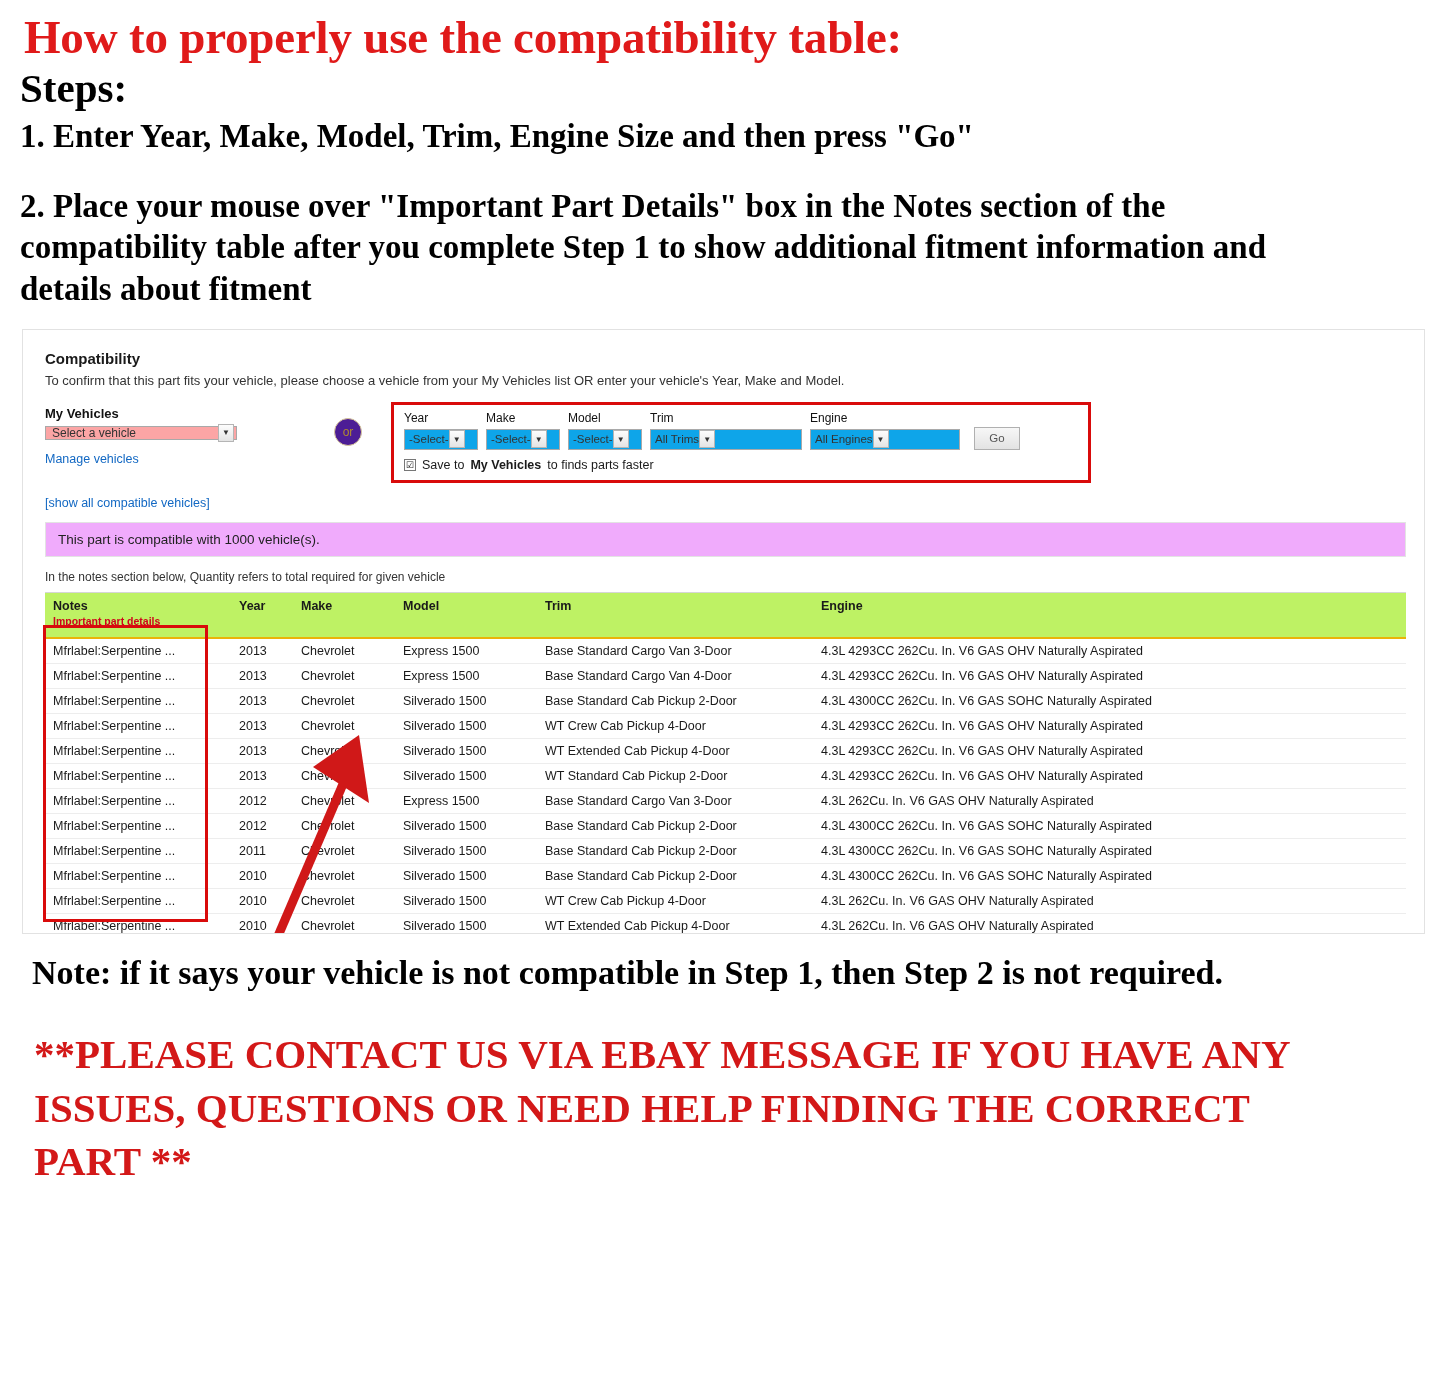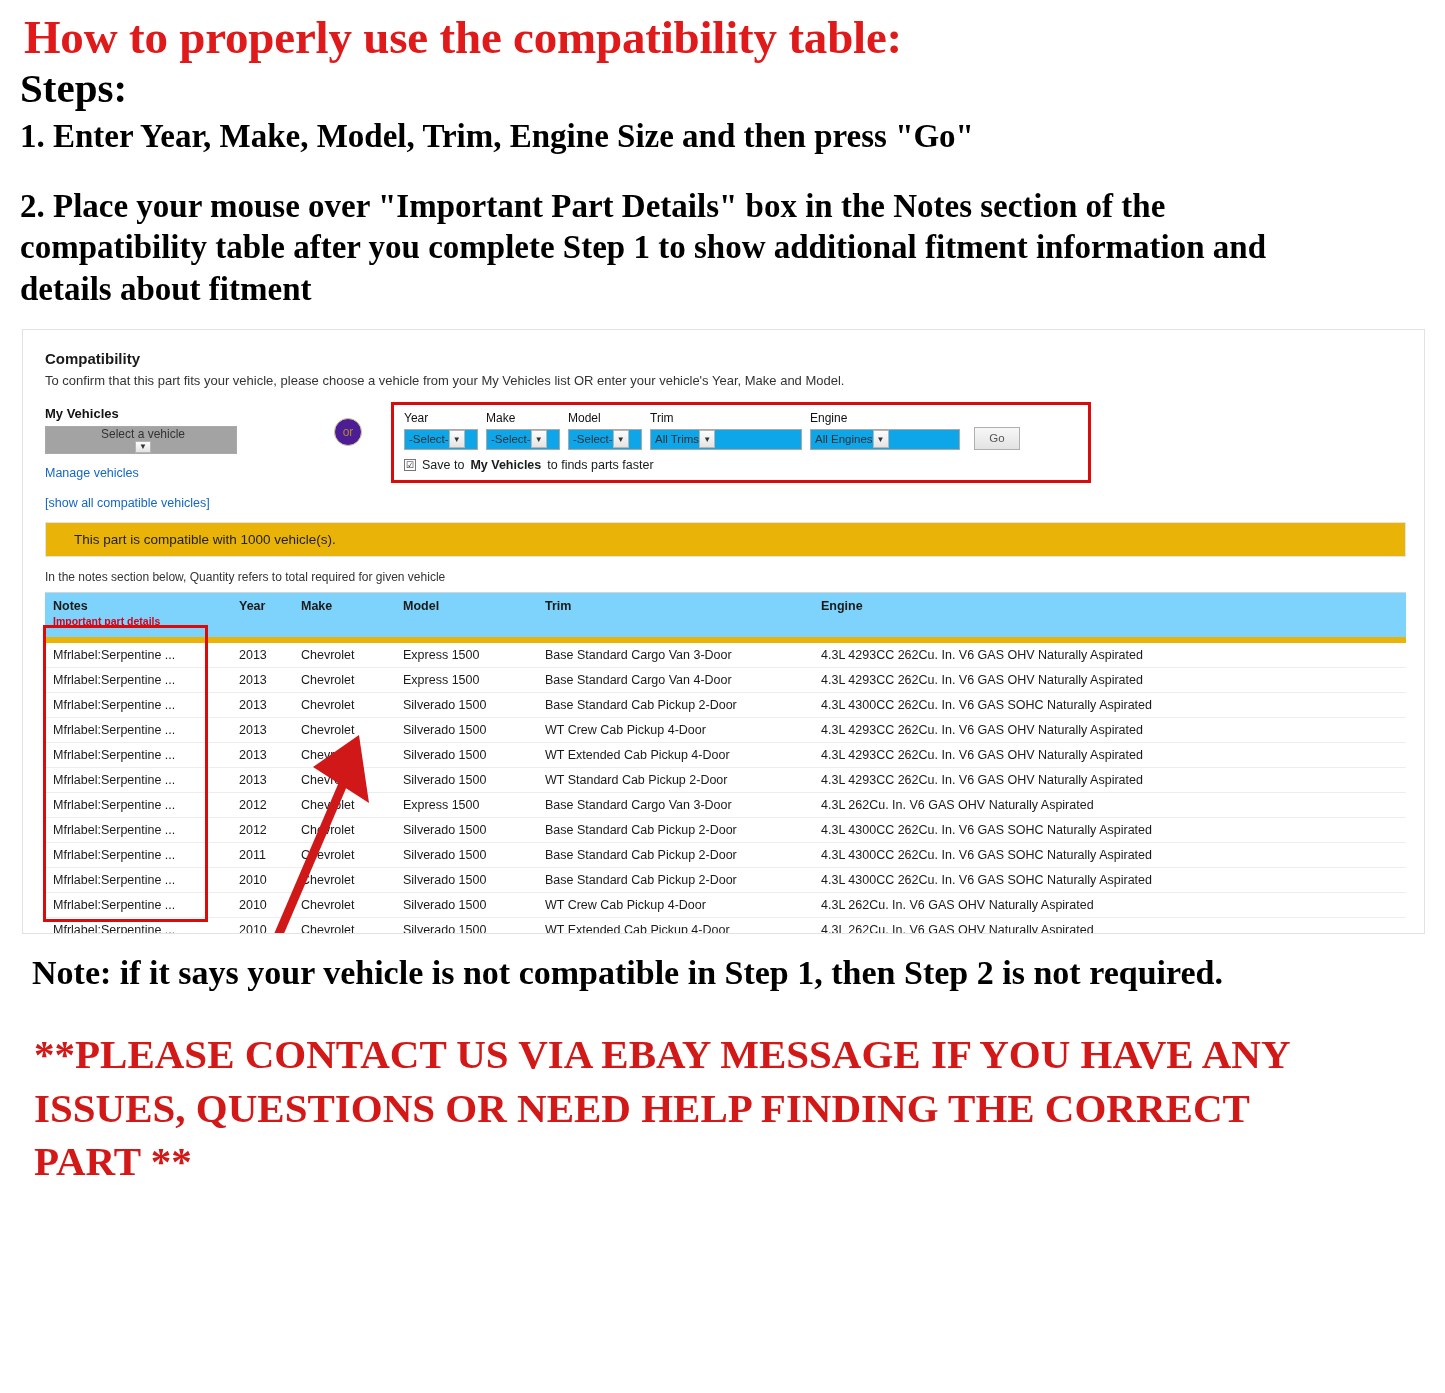--- a/index.html
+++ b/index.html
@@ -94,31 +94,30 @@
     padding-top: 4px;
   }
   .myveh-label {
     font-size: 13px;
     font-weight: bold;
     color: #111;
     margin-bottom: 5px;
   }
   .select-box {
     width: 192px;
-    height: 28px;
+    height: 14px;
     border: 1px solid #a9a9a9;
-    background: #a3a3a3;
+    background: #fca5a5;
     font-size: 12px;
     color: #333;
     display: flex;
     align-items: center;
     justify-content: space-between;
     padding: 0 2px 0 6px;
     box-sizing: border-box;
-    flex-direction: column;
   }
   .caret {
     width: 16px;
     height: 18px;
     background: linear-gradient(#fdfdfd,#e4e4e4);
     border: 1px solid #b5b5b5;
     display: flex;
     align-items: center;
     justify-content: center;
     font-size: 8px;
@@ -212,25 +211,25 @@
     text-align: center;
     color: #222;
     box-sizing: border-box;
   }
   .show-all {
     font-size: 12.5px;
     color: #1268c3;
     margin: 6px 0 12px 0;
   }
   .compat-banner {
-    background: #eab308;
+    background: #f0abfc;
     border: 1px solid #e3e3e3;
     font-size: 13.5px;
     color: #222;
-    padding: 9px 28px;
+    padding: 9px 12px;
     box-sizing: border-box;
   }
   .notes-hint {
     font-size: 12px;
     color: #333;
     margin: 13px 0 8px 0;
   }
 
   
   table.compat {
@@ -238,22 +237,22 @@
     border-collapse: collapse;
     font-size: 12.5px;
     color: #1a1a1a;
   }
   table.compat thead th {
     text-align: left;
     font-weight: bold;
     font-size: 12.5px;
     padding: 6px 6px 10px 8px;
     border-top: 1px solid #d6d6d6;
-    border-bottom: 6px solid #eab308;
-    background: #7dd3fc;
+    border-bottom: 2px solid #eab308;
+    background: #bef264;
     vertical-align: top;
   }
   .notes-head-sub {
     display: block;
     color: #d0021b;
     font-size: 10.5px;
     font-weight: bold;
     margin-top: 2px;
   }
   table.compat td {

